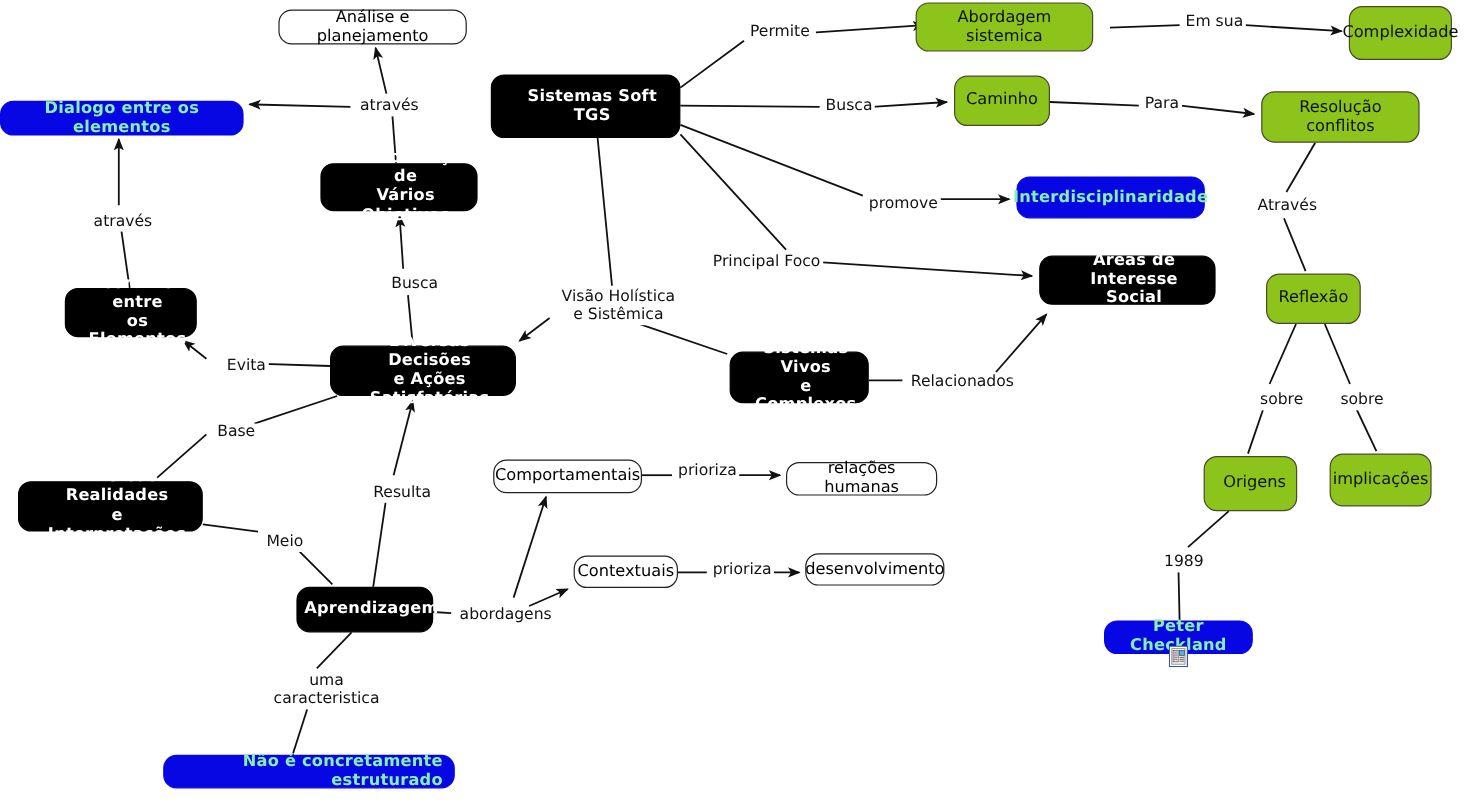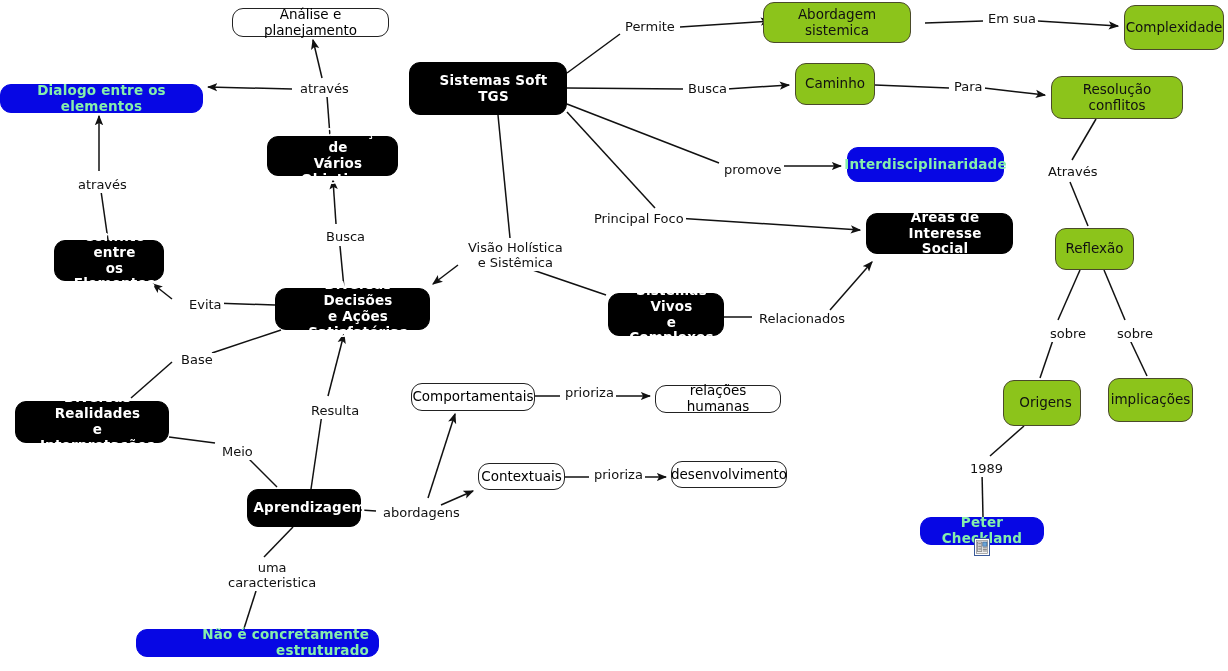--- a/index.html
+++ b/index.html
@@ -121,21 +121,21 @@
       </g>
   </svg>
   <div id="node-layer">
       <div class="node white" style="left: 232px; top: 8px; width: 157px; height: 29px;">Análise e planejamento</div>
       <div class="node blue" style="left: 0px; top: 84px; width: 203px; height: 29px;">Dialogo entre os elementos</div>
       <div class="node black" style="left: 267px; top: 136px; width: 131px; height: 40px;">Harmonização de
 Vários Objetivos</div>
       <div class="node black" style="left: 409px; top: 62px; width: 158px; height: 53px;">Sistemas Soft
 TGS</div>
       <div class="node green" style="left: 763px; top: 2px; width: 148px; height: 41px;">Abordagem sistemica</div>
-      <div class="node green" style="left: 1124px; top: 5px; width: 100px; height: 45px; text-align: right;">Complexidade</div>
+      <div class="node green" style="left: 1124px; top: 5px; width: 86px; height: 45px; text-align: right;">Complexidade</div>
       <div class="node green" style="left: 795px; top: 63px; width: 80px; height: 42px;">Caminho</div>
       <div class="node green" style="left: 1051px; top: 76px; width: 132px; height: 43px;">Resolução conflitos</div>
       <div class="node blue" style="left: 847px; top: 147px; width: 157px; height: 35px;">Interdisciplinaridade</div>
       <div class="node black" style="left: 866px; top: 213px; width: 147px; height: 41px;">Áreas de Interesse
 Social</div>
       <div class="node green" style="left: 1055px; top: 228px; width: 79px; height: 42px;">Reflexão</div>
       <div class="node black" style="left: 54px; top: 240px; width: 110px; height: 41px;">Conflito entre
 os Elementos</div>
       <div class="node black" style="left: 275px; top: 288px; width: 155px; height: 42px;">Diversas Decisões
 e Ações Satisfatórias</div>

